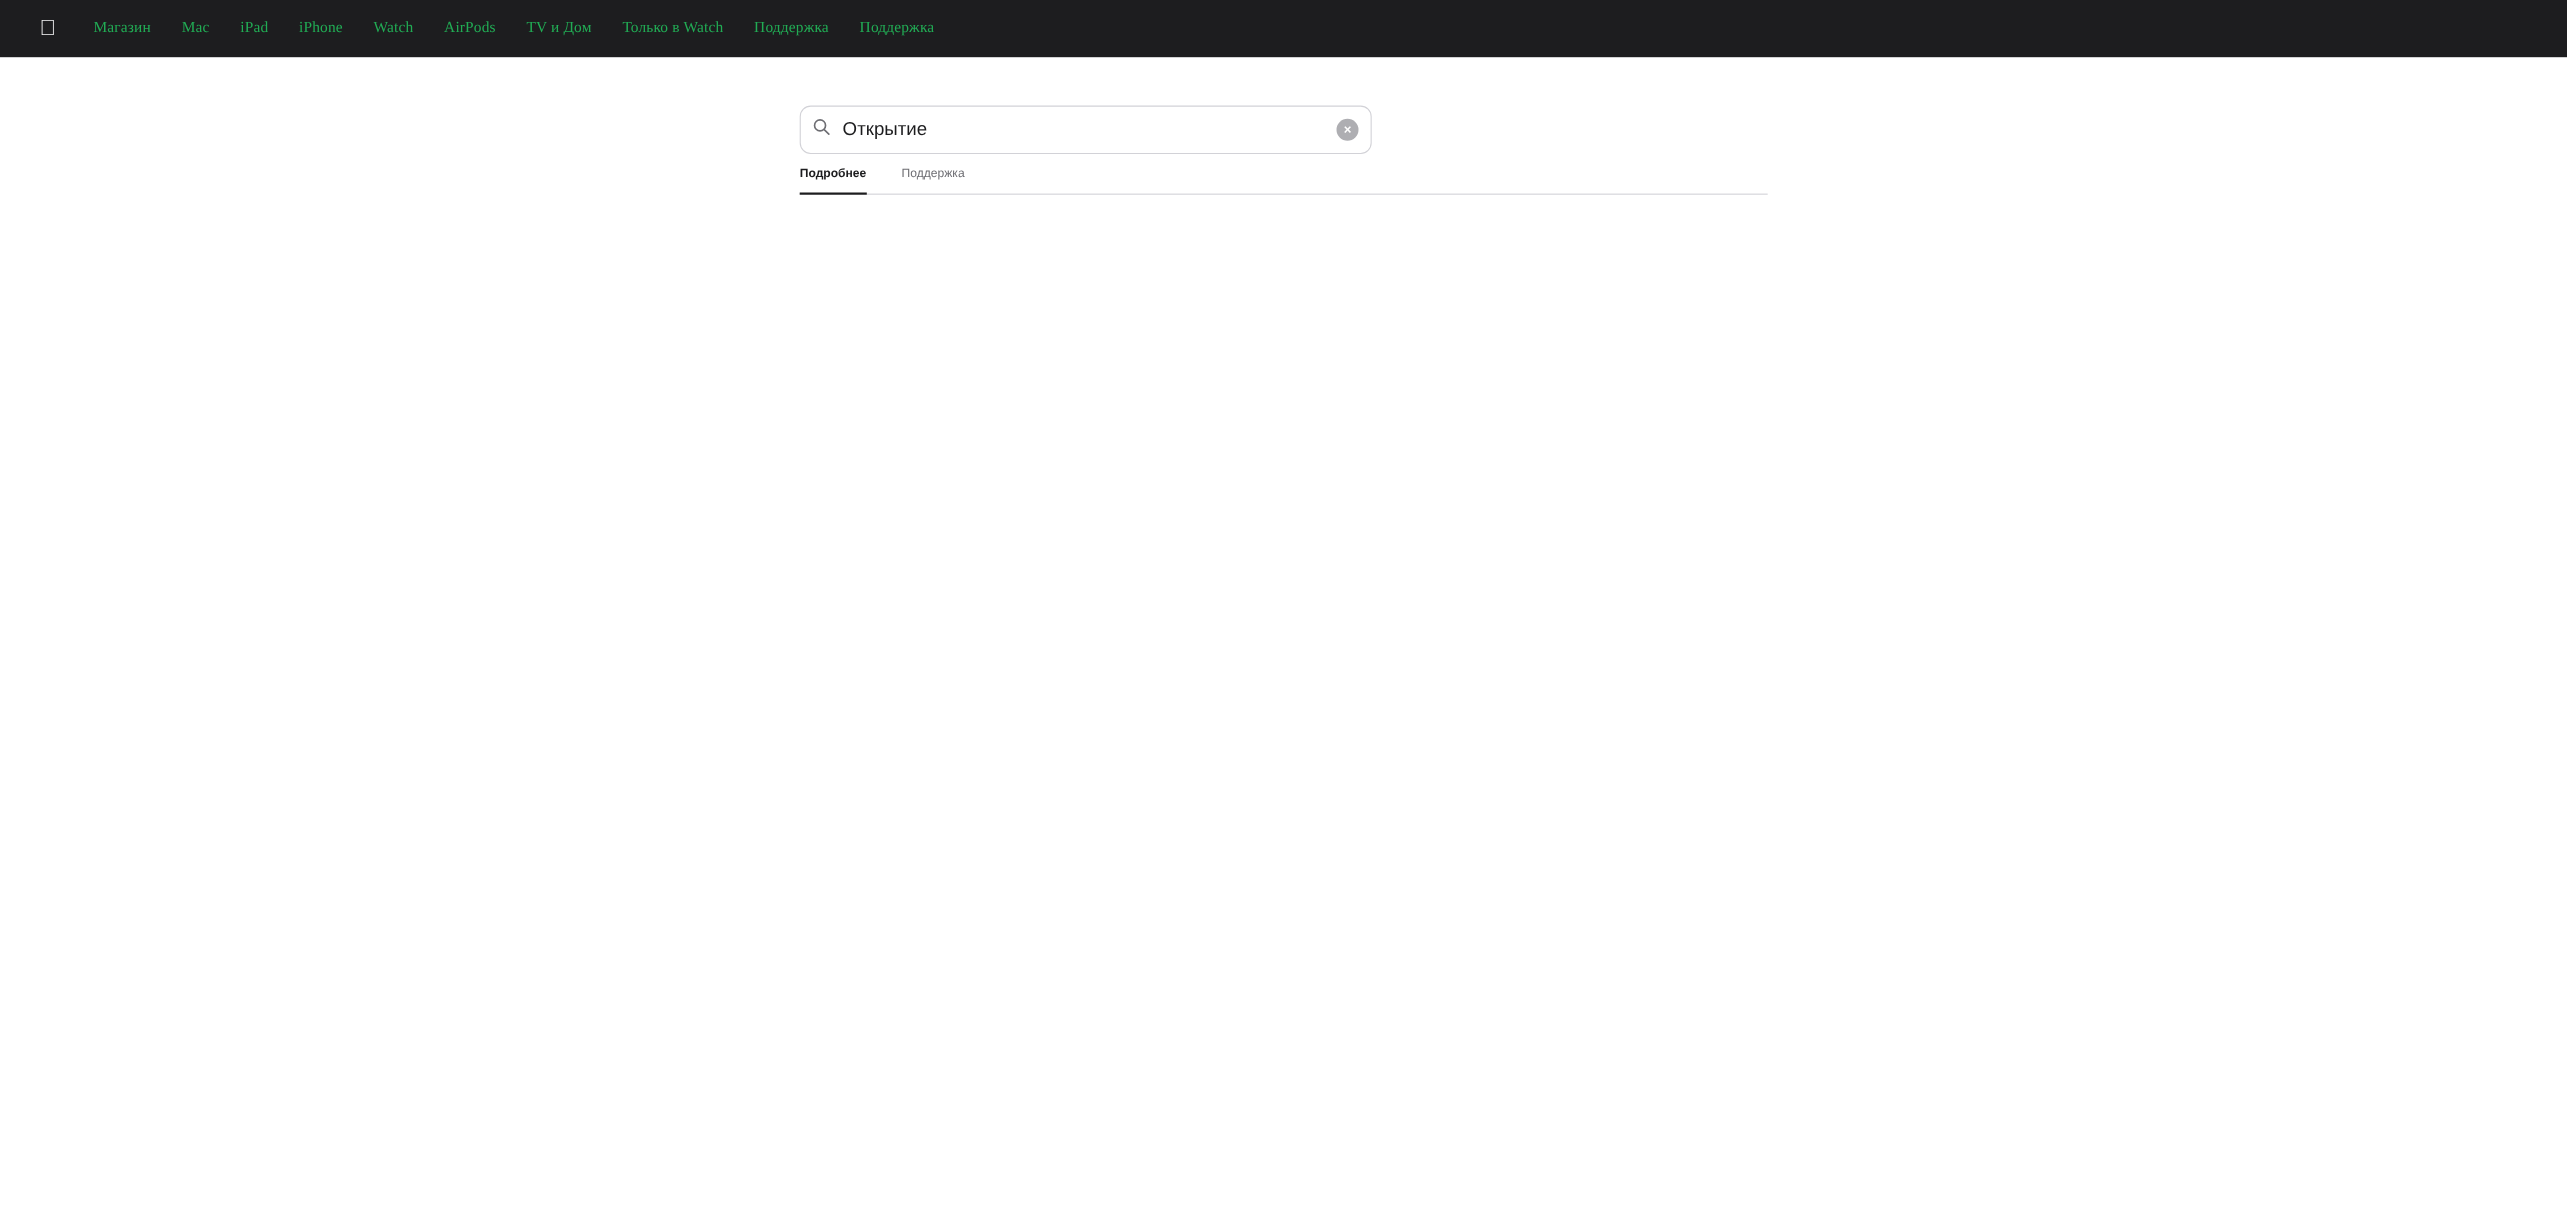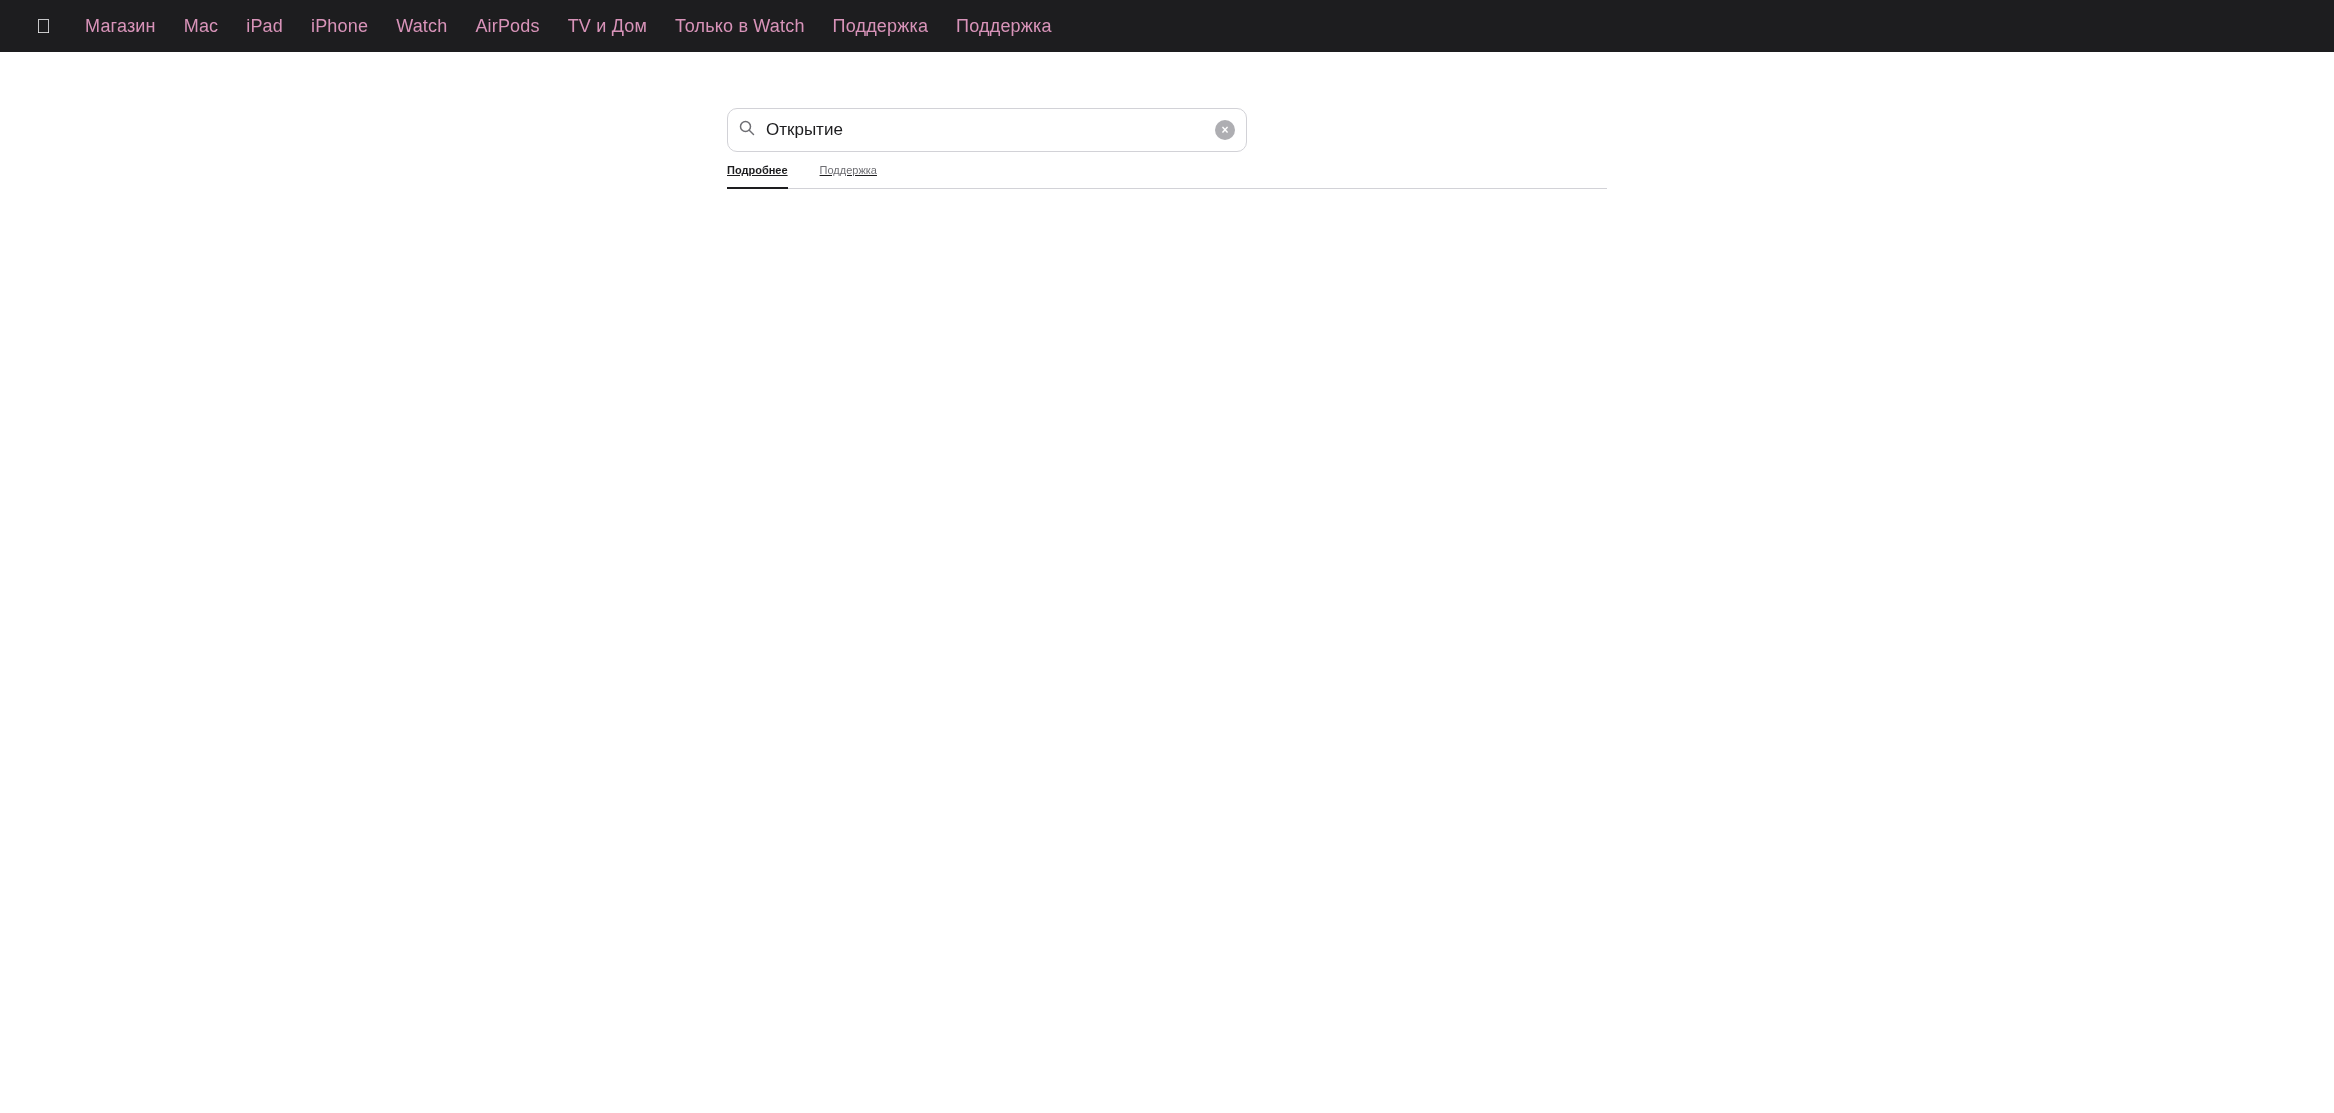--- a/index.html
+++ b/index.html
@@ -28,36 +28,36 @@
       color: #f5f5f7;
       font-size: 20px;
       margin-right: 8px;
       cursor: pointer;
       display: flex;
       align-items: center;
       padding: 0 12px;
     }
 
     .nav-item {
-      color: #f9a8d4;
-      font-size: 18px;
+      color: #22c55e;
+      font-size: 14px;
       font-weight: 400;
       padding: 0 14px;
       cursor: pointer;
       white-space: nowrap;
       opacity: 0.85;
       letter-spacing: 0.01em;
+      font-family: Liberation Serif, serif;
     }
 
     
     .main-content {
       max-width: 1000px;
-      margin: 16px auto;
+      margin: 4px auto;
       padding: 40px 60px;
-      text-decoration: underline;
     }
 
     .search-wrapper {
       position: relative;
       width: 520px;
     }
 
     .search-icon-wrap {
       position: absolute;
       left: 12px;

